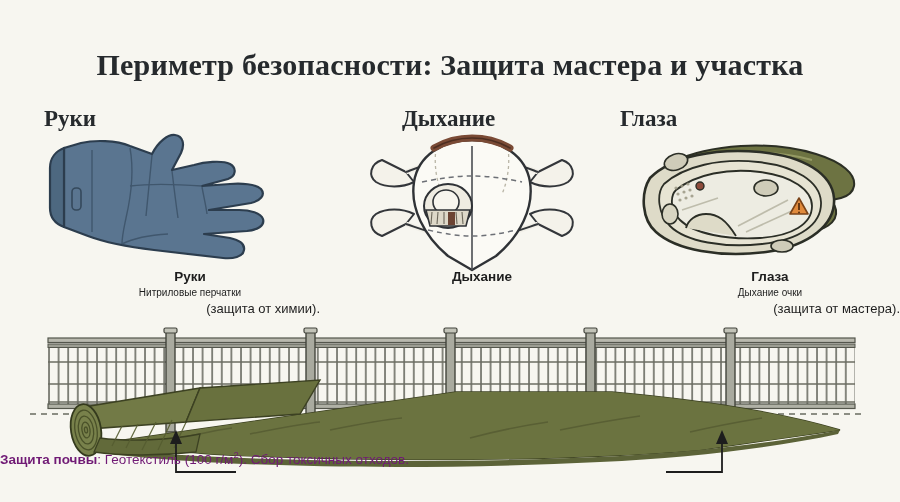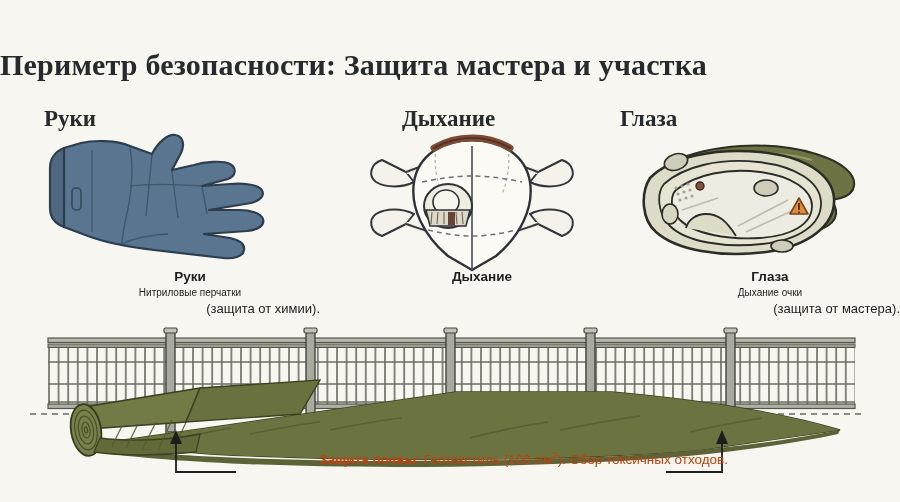--- a/index.html
+++ b/index.html
@@ -5,21 +5,21 @@
   html,body{margin:0;padding:0;}
   body{
     width:900px;height:502px;overflow:hidden;
     background:#f7f6f0;
     font-family:"Liberation Sans", sans-serif;
     position:relative;
   }
   #stage{position:absolute;left:0;top:0;width:900px;height:502px;}
 
   .title{
-    position:absolute;left:0;top:48px;width:900px;
+    position:absolute;left:0;top:48px;width:900px;text-align:center;
     font-family:"Liberation Serif", serif;
     font-weight:700;font-size:30px;color:#262a2d;letter-spacing:.2px;
     white-space:nowrap;
   }
 
   .col-head{
     position:absolute;
     font-family:"Liberation Serif", serif;
     font-weight:700;font-size:23px;color:#262a2d;
   }
@@ -36,22 +36,22 @@
   #cap-eyes{left:640px;top:268px;width:260px;}
 
   .art{position:absolute;}
   #art-hands{left:34px;top:126px;width:290px;height:140px;}
   #art-resp{left:362px;top:124px;width:220px;height:148px;}
   #art-eyes{left:620px;top:128px;width:250px;height:142px;}
 
   #scene{position:absolute;left:0;top:326px;width:900px;height:176px;}
 
   .foot{
-    position:absolute;left:0;top:449px;width:728px;text-align:right;
-    font-size:13.5px;color:#c2410c;white-space:nowrap;
+    position:absolute;left:0;top:449px;width:728px;text-align:left;
+    font-size:13.5px;color:#701a75;white-space:nowrap;
   }
   .foot b{font-weight:700;}
   .foot sup{font-size:9.5px;vertical-align:super;}
 </style>
 </head>
 <body>
 
 <div id="stage">
 
   <div class="title">Периметр безопасности: Защита мастера и участка</div>

